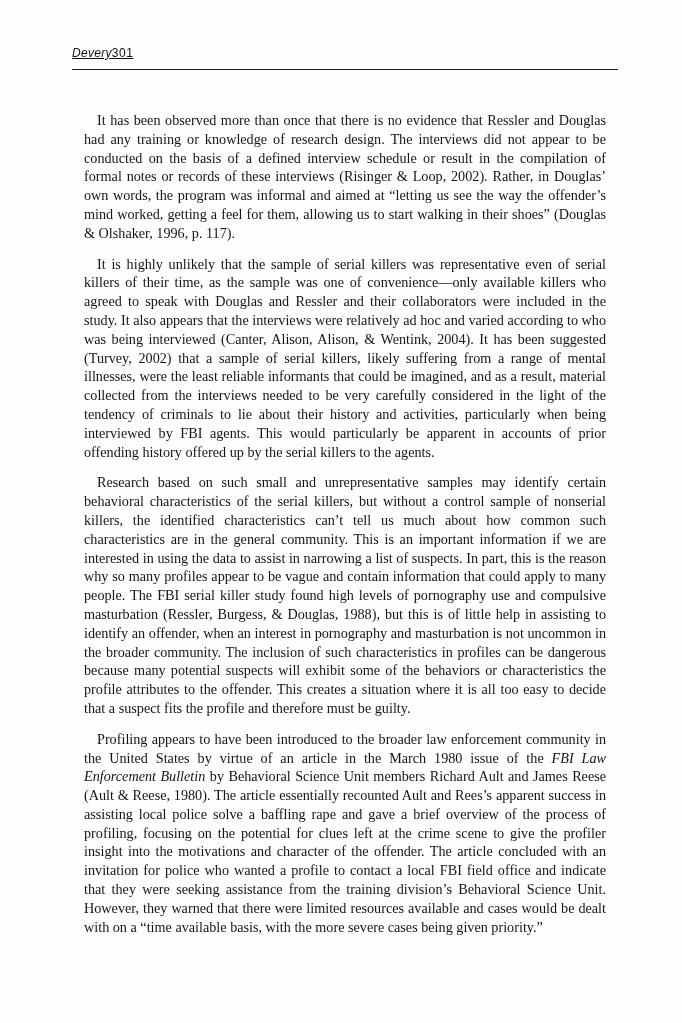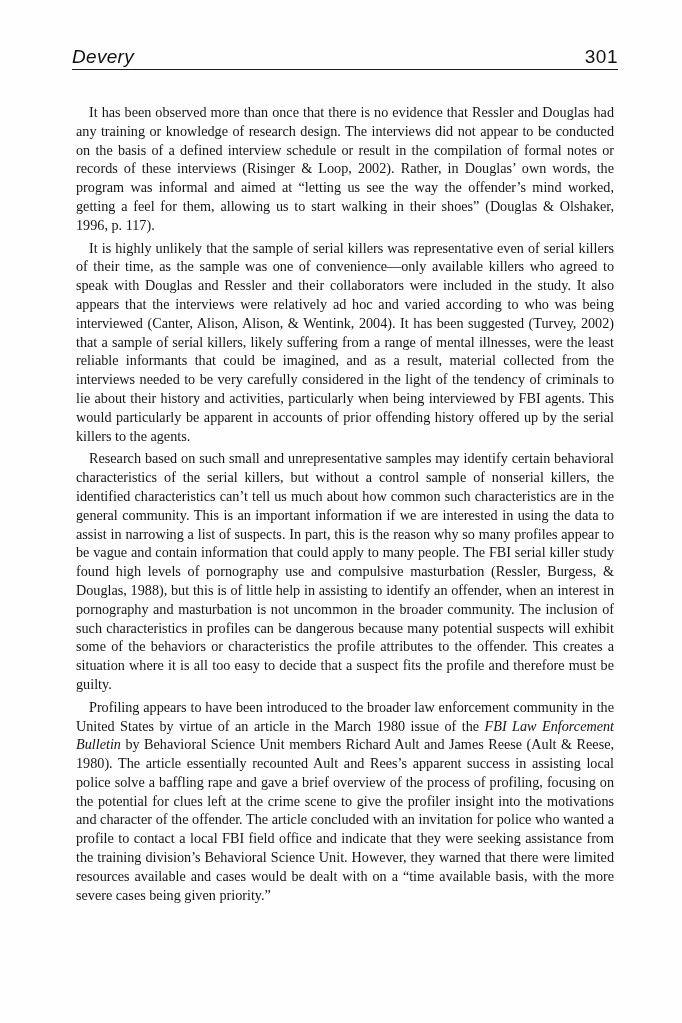--- a/index.html
+++ b/index.html
@@ -17,25 +17,26 @@
     background: #fefefe;
     color: #161616;
   }
   .running-head {
     position: absolute;
     left: 72px;
     width: 546px;
     top: 46px;
     height: 22px;
     display: flex;
-    justify-content: space-between;
+    justify-content: flex-start;
     align-items: baseline;
     font-family: "Liberation Sans", "DejaVu Sans", sans-serif;
-    font-size: 19px;
+    font-size: 12px;
     color: #111;
+    text-decoration: underline;
   }
   .running-head .author {
     font-style: italic;
     letter-spacing: 0.3px;
   }
   .running-head .pagenum {
     font-style: normal;
     letter-spacing: 0.5px;
   }
   .head-rule {
@@ -51,21 +52,21 @@
     left: 72px;
     top: 99px;
     width: 546px;
     font-family: "Liberation Serif", "DejaVu Serif", serif;
     font-size: 14.2px;
     line-height: 18.8px;
     text-align: justify;
     color: #141414;
   }
   .article-body p {
-    margin: 4px;
+    margin: 12px;
     padding: 0;
     text-indent: 13px;
   }
   .article-body em {
     font-style: italic;
   }
 </style>
 </head>
 <body>
 

